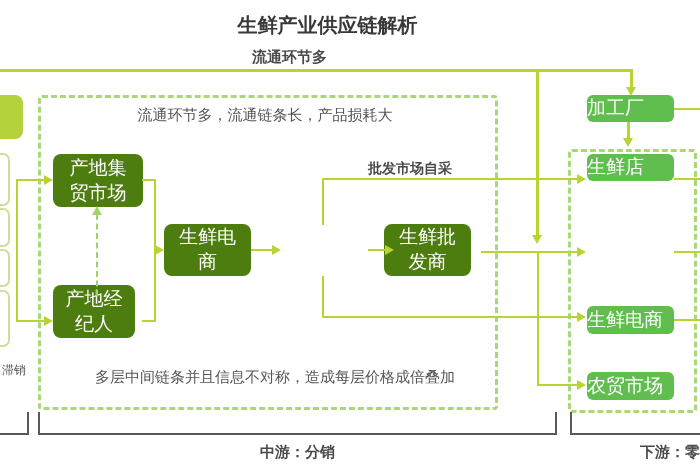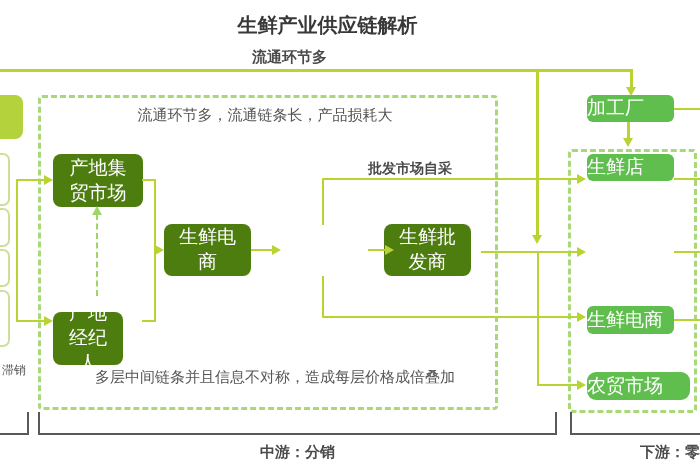--- a/index.html
+++ b/index.html
@@ -72,21 +72,21 @@
 
   <div class="thin vline" style="left:16px;top:179px;height:143px;"></div>
   <div class="thin hline" style="left:16px;top:179px;width:29px;"></div>
   <div class="arr arr-r" style="left:44px;top:175px;"></div>
   <div class="thin hline" style="left:16px;top:320px;width:29px;"></div>
   <div class="arr arr-r" style="left:44px;top:316px;"></div>
 
   <div class="box box-chain" style="left:53px;top:154px;width:90px;height:53px;">
     <span>产地集贸市场</span>
   </div>
-  <div class="box box-chain" style="left:53px;top:312px;width:70px;height:53px;">
+  <div class="box box-chain" style="left:53px;top:285px;width:82px;height:53px;">
     <span>产地经纪人</span>
   </div>
   <div class="box box-chain" style="left:164px;top:224px;width:87px;height:52px;">
     <span>生鲜电商</span>
   </div>
   <div class="box box-chain" style="left:384px;top:224px;width:87px;height:52px;">
     <span>生鲜批发商</span>
   </div>
 
   <div class="dash-vline" style="left:96px;top:214px;height:82px;"></div>
@@ -123,21 +123,21 @@
 
   <div class="box box-retail" style="left:587px;top:95px;width:87px;height:27px;">
     <span>加工厂</span>
   </div>
   <div class="box box-retail" style="left:587px;top:154px;width:87px;height:27px;">
     <span>生鲜店</span>
   </div>
   <div class="box box-retail" style="left:587px;top:306px;width:87px;height:28px;">
     <span>生鲜电商</span>
   </div>
-  <div class="box box-retail" style="left:587px;top:372px;width:103px;height:28px;border-radius:9px;">
+  <div class="box box-retail" style="left:587px;top:372px;width:87px;height:28px;">
     <span>农贸市场</span>
   </div>
 
   <div class="bk bk-h" style="left:0;top:433px;width:29px;"></div>
   <div class="bk bk-v" style="left:27px;top:412px;height:23px;"></div>
 
   <div class="bk bk-v" style="left:38px;top:412px;height:23px;"></div>
   <div class="bk bk-h" style="left:38px;top:433px;width:519px;"></div>
   <div class="bk bk-v" style="left:555px;top:412px;height:23px;"></div>
   <div class="lbl seclabel" style="left:38px;top:443px;width:519px;text-align:center;">中游：分销</div>

